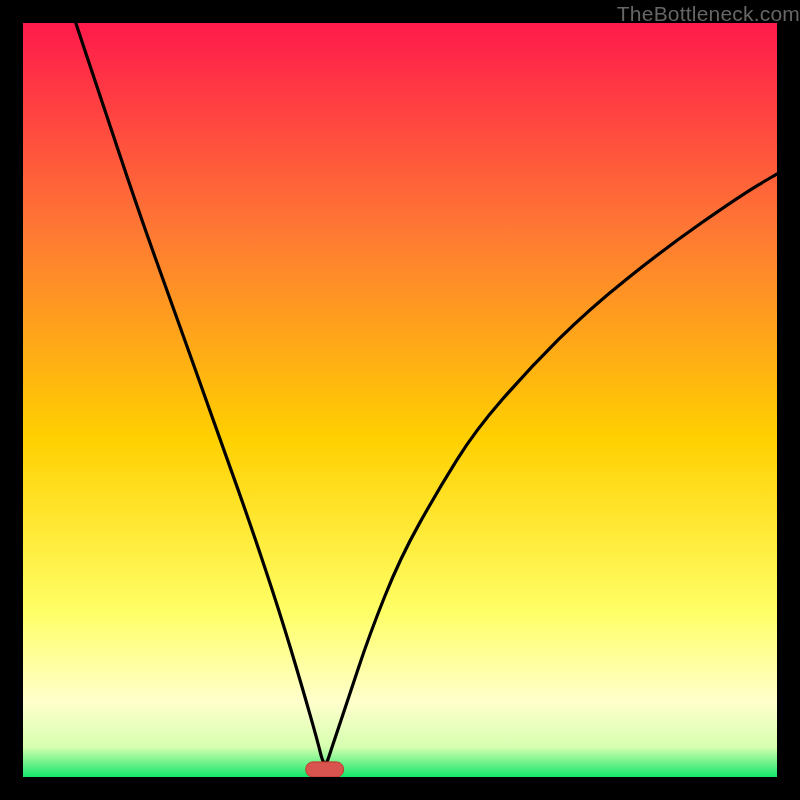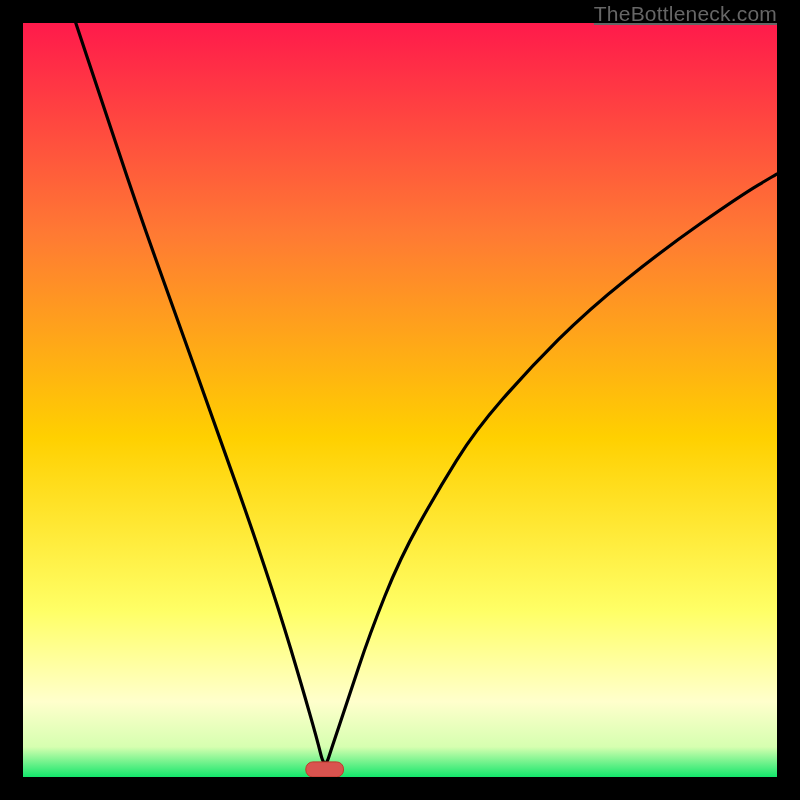--- a/index.html
+++ b/index.html
@@ -22,27 +22,26 @@
   .plot-area {
     position: absolute;
     left: 0;
     top: 0;
     width: 754px;
     height: 754px;
   }
   .watermark {
     position: absolute;
     top: 2px;
-    right: 23px;
+    right: 0;
     color: #666;
     font-size: 21px;
     letter-spacing: 0.2px;
     font-weight: 500;
     user-select: none;
-    text-decoration: underline;
   }
   svg { display: block; }
 </style>
 </head>
 <body>
 
 <div class="frame">
   <svg class="plot-area" viewBox="0 0 754 754" width="754" height="754" preserveAspectRatio="none">
     <defs>
       <linearGradient id="bg-grad" x1="0" y1="0" x2="0" y2="1">

